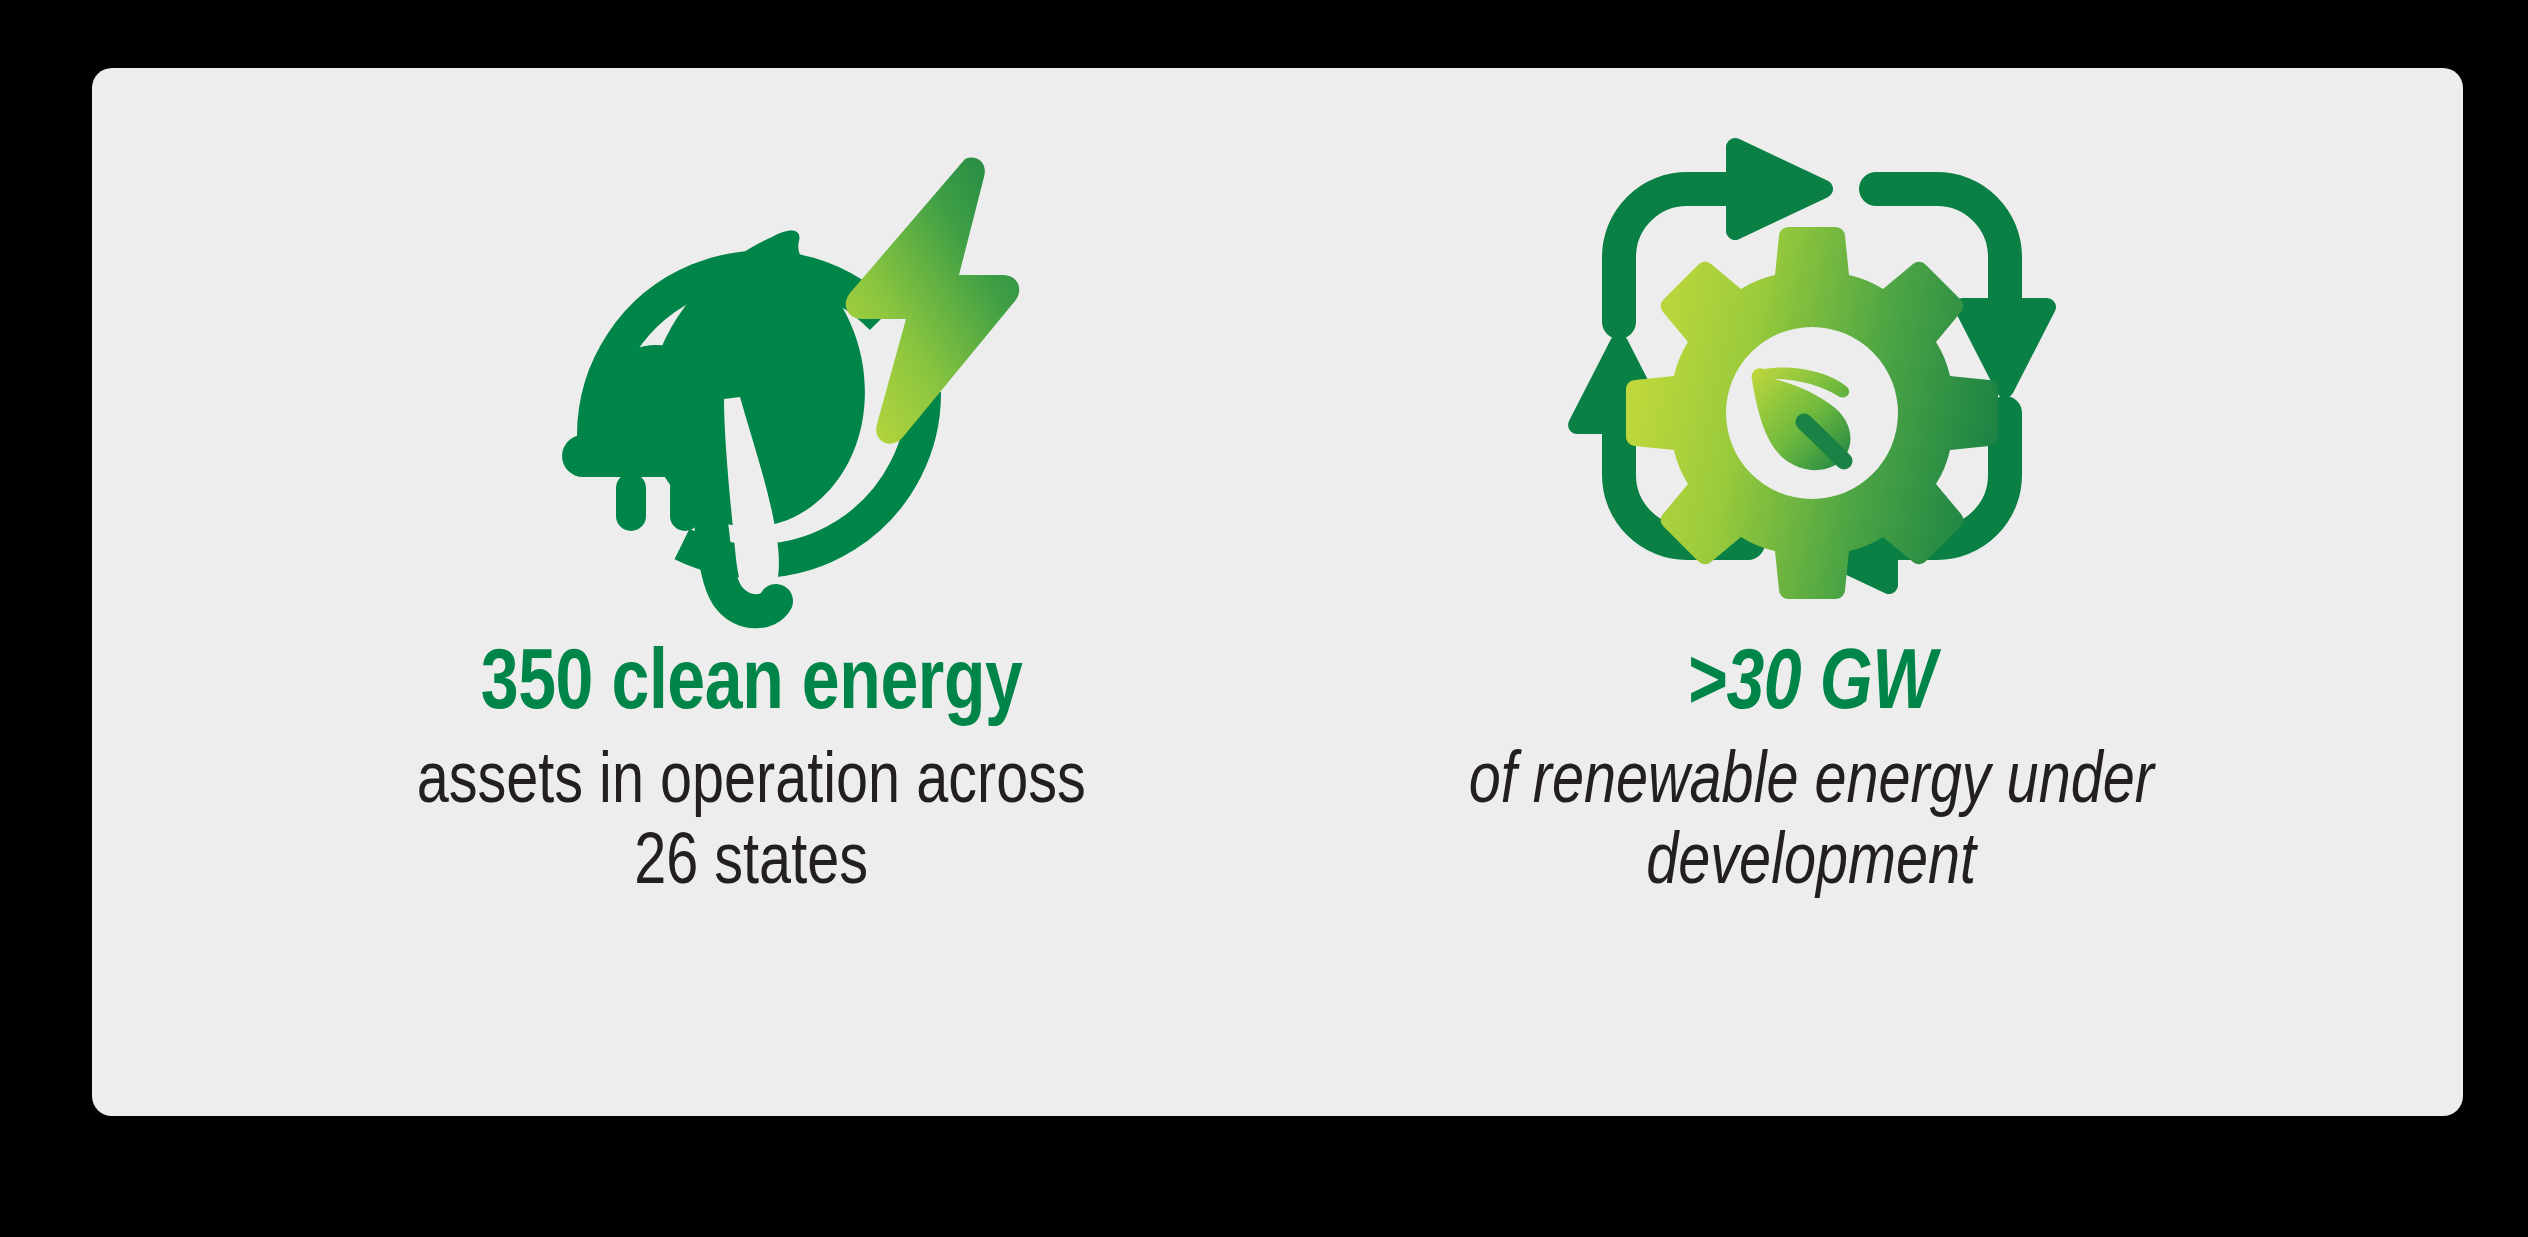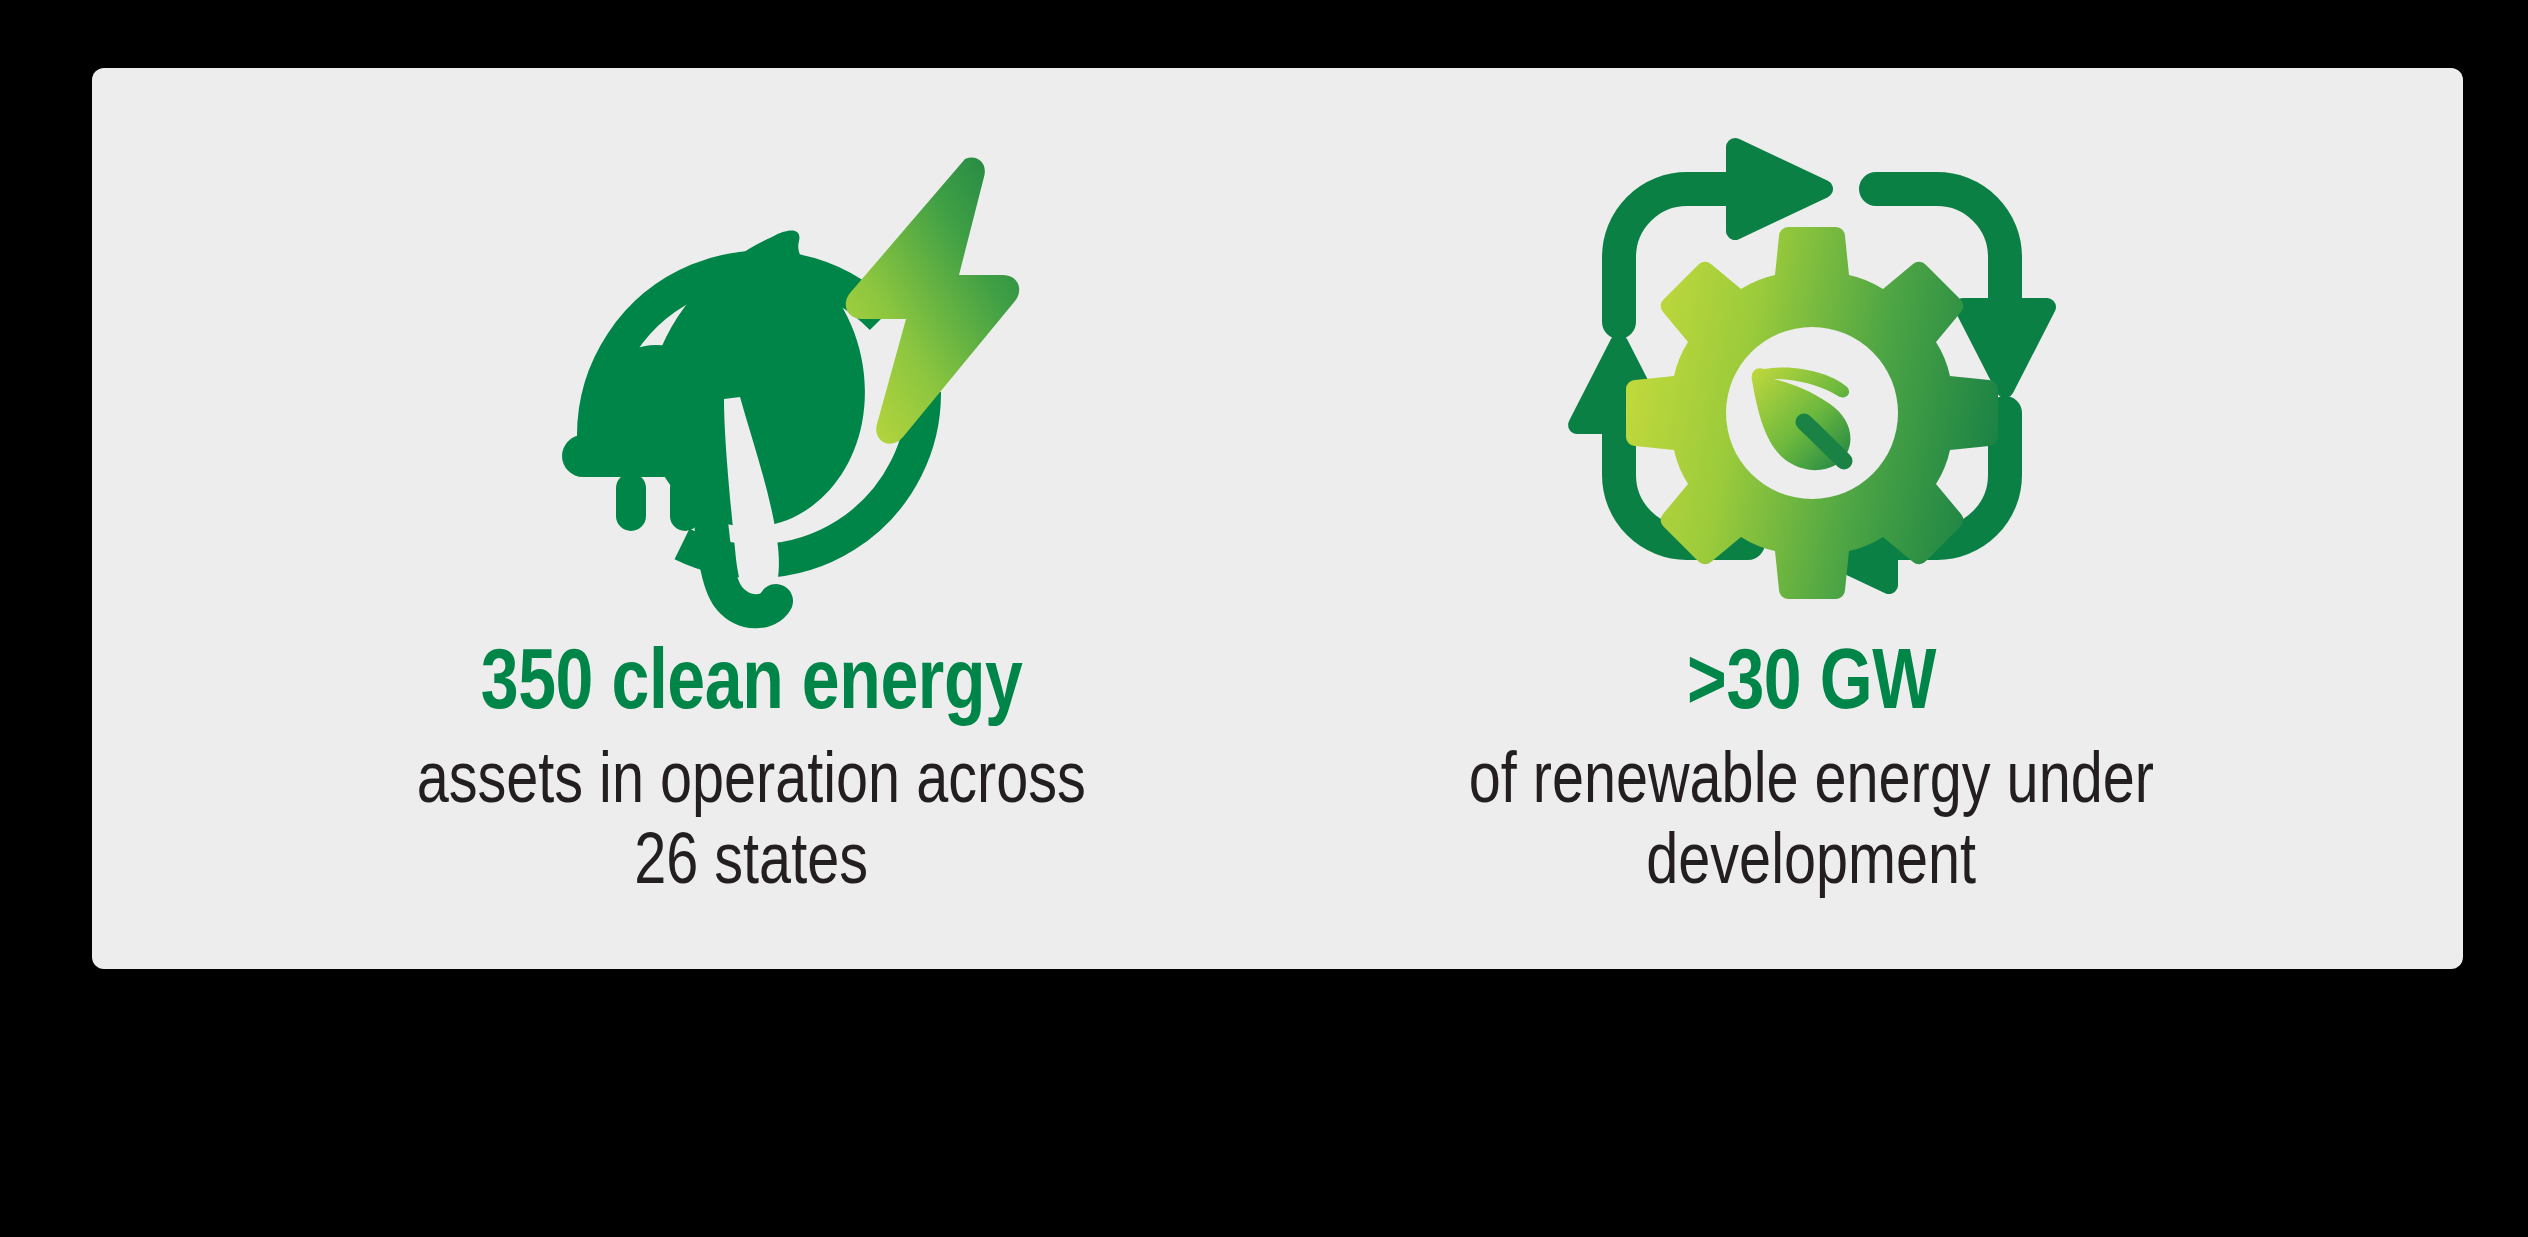--- a/index.html
+++ b/index.html
@@ -18,38 +18,38 @@
     height:1237px;
     background:#000000;
   }
 
   
   .card {
     position:absolute;
     left:92px;
     top:68px;
     width:2371px;
-    height:901px;
+    height:1048px;
     background:#ededed;
-    border-radius:12px;
+    border-radius:20px;
     display:flex;
     flex-direction:row;
     align-items:flex-start;
     justify-content:center;
   }
 
   .stat {
     position:relative;
     display:flex;
     flex-direction:column;
     align-items:center;
   }
 
   .stat-left  { width:980px; margin-left:8px;  margin-top:34px; }
-  .stat-right { width:980px; margin-left:80px; margin-top:34px; }
+  .stat-right { width:980px; margin-left:80px; margin-top:34px;font-style:italic; }
 
   .icon-wrap {
     height:530px;
     display:flex;
     align-items:center;
     justify-content:center;
   }
   .icon-wrap.left-ic  { width:600px; }
   .icon-wrap.right-ic { width:560px; }
 

